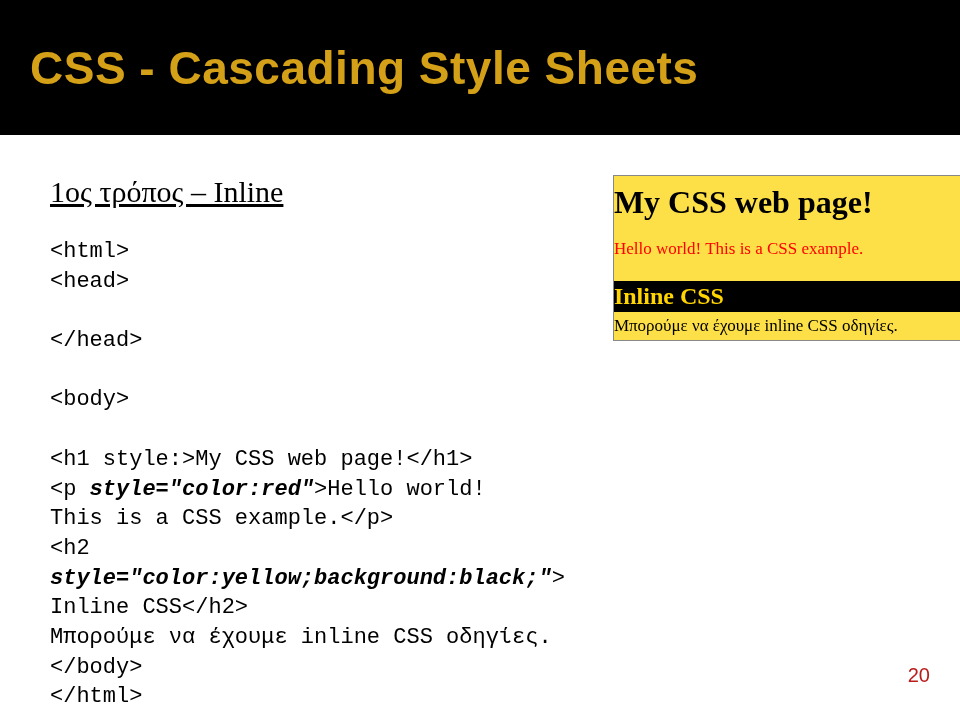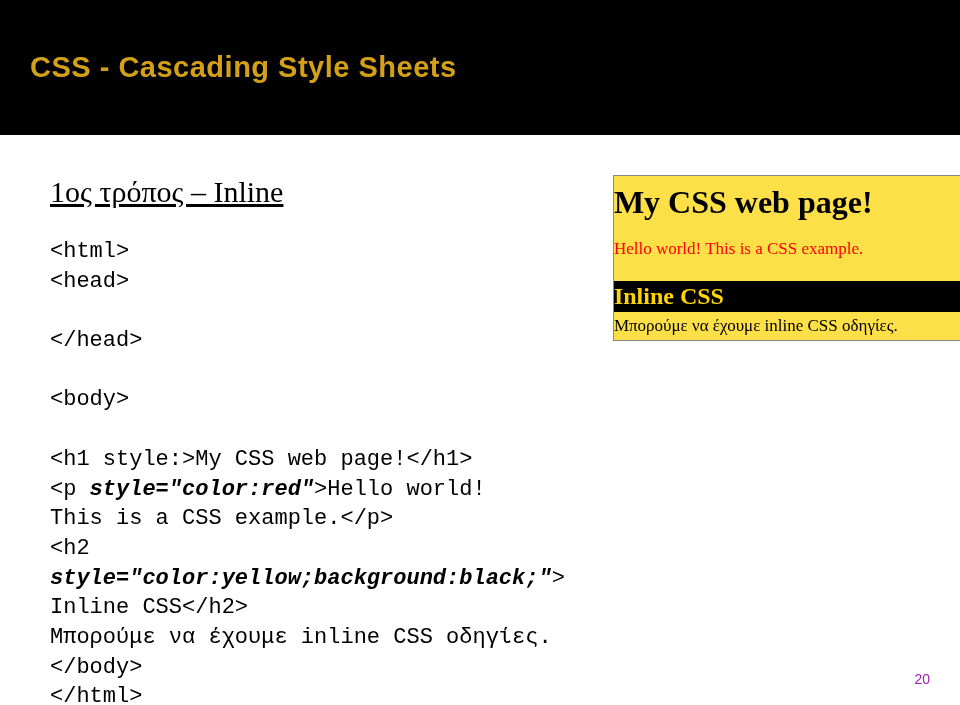--- a/index.html
+++ b/index.html
@@ -15,21 +15,21 @@
     background: #000000;
     height: 135px;
     display: flex;
     align-items: center;
     padding-left: 30px;
   }
   .title-text {
     color: #d4a017;
     font-family: "Segoe UI", "Trebuchet MS", Arial, sans-serif;
     font-weight: bold;
-    font-size: 29px;
+    font-size: 46px;
     letter-spacing: 0.5px;
     text-shadow: 2px 2px 4px rgba(0,0,0,0.8);
   }
   .content {
     display: flex;
     padding: 40px 35px 0 50px;
     gap: 48px;
   }
   .left-col {
     flex: 1.05;
@@ -80,22 +80,22 @@
   .pv-body {
     font-family: "Times New Roman", Georgia, serif;
     font-size: 17px;
     margin-bottom: 4px;
   }
   .page-num {
     position: absolute;
     bottom: 18px;
     right: 30px;
     font-family: Arial, sans-serif;
-    font-size: 14px;
-    color: #a21caf;
+    font-size: 20px;
+    color: #b91c1c;
   }
 </style>
 </head>
 <body>
 
 <div class="title-bar">
   <div class="title-text">CSS - Cascading Style Sheets</div>
 </div>
 
 <div class="content">

